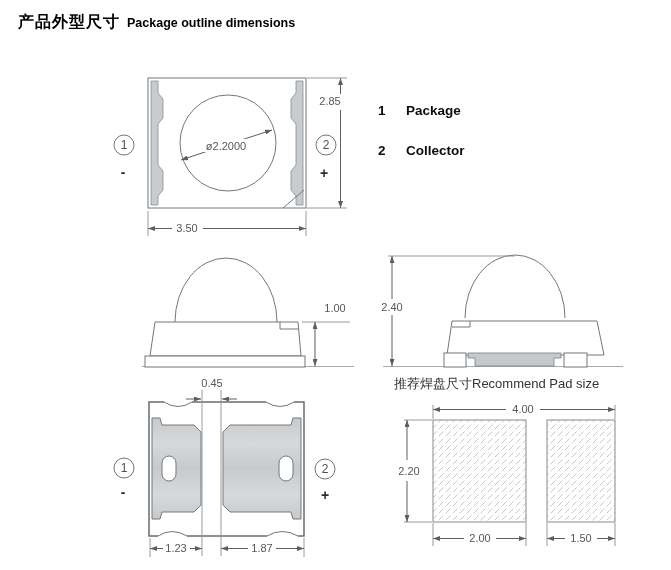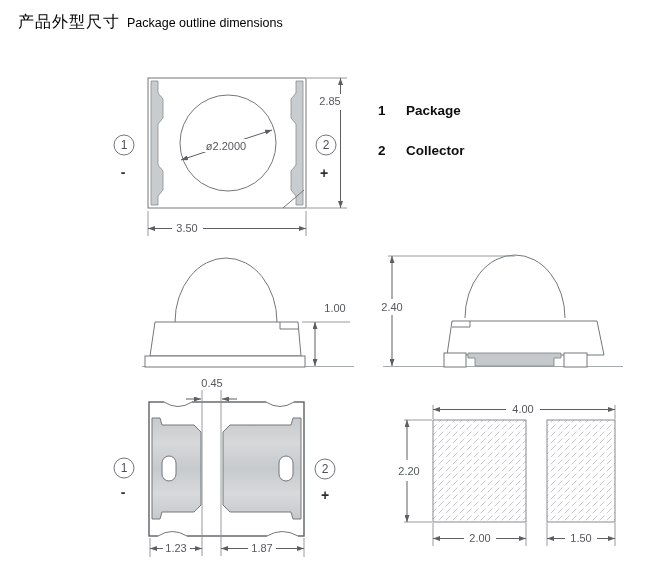--- a/index.html
+++ b/index.html
@@ -1,20 +1,20 @@
 <!DOCTYPE html>
 <html><head>
 <meta charset="utf-8">
 <style>
   html,body{margin:0;padding:0;background:#ffffff;}
   .page{position:relative;width:671px;height:570px;background:#fff;overflow:hidden;
         font-family:"Liberation Sans",sans-serif;}
   .hdr{position:absolute;left:18px;top:12px;white-space:nowrap;color:#000;}
-  .hdr .zh{font-size:16px;font-weight:normal;letter-spacing:1px;}
-  .hdr .en{font-size:12.5px;font-weight:normal;margin-left:7px;}
+  .hdr .zh{font-size:16px;font-weight:bold;letter-spacing:1px;}
+  .hdr .en{font-size:12.5px;font-weight:bold;margin-left:7px;}
   .legend{position:absolute;left:378px;top:0;color:#0d0d0d;font-weight:bold;font-size:13.5px;}
   .legend-row{position:absolute;left:0;display:flex;white-space:nowrap;}
   .legend-row .num{display:inline-block;width:28px;}
   .pad-title{position:absolute;left:394px;top:375px;font-size:13px;color:#333;white-space:nowrap;}
   svg{position:absolute;left:0;top:0;}
   svg text{font-family:"Liberation Sans",sans-serif;font-size:11px;fill:#54585c;}
   svg text.pin{font-size:12px;fill:#4c5054;}
   svg text.sign{font-size:14px;font-weight:bold;fill:#2e2e2e;}
   .ln{stroke:#73777a;stroke-width:1;fill:none;}
   .lnw{stroke:#73777a;stroke-width:1;fill:#ffffff;}
@@ -36,20 +36,21 @@
     <div class="legend-row" style="top:103px">
       <span class="num">1</span>
       <span>Package</span>
     </div>
     <div class="legend-row" style="top:143px">
       <span class="num">2</span>
       <span>Collector</span>
     </div>
   </div>
 
+  <div class="pad-title">推荐焊盘尺寸Recommend Pad size</div>
 
   <svg width="671" height="570" viewBox="0 0 671 570">
     <defs>
       <marker id="arrE" orient="auto" refX="7" refY="2.5" markerWidth="8" markerHeight="5">
         <path d="M0,0 L7,2.5 L0,5 Z" fill="#5b5f63"></path>
       </marker>
       <pattern id="hatch" width="7" height="7" patternUnits="userSpaceOnUse">
         <path d="M-1,8 L8,-1" stroke="#bfc3c5" stroke-width="0.9" stroke-dasharray="5 3" fill="none"></path>
       </pattern>
       <linearGradient id="padg" x1="0" y1="0" x2="0" y2="1">

